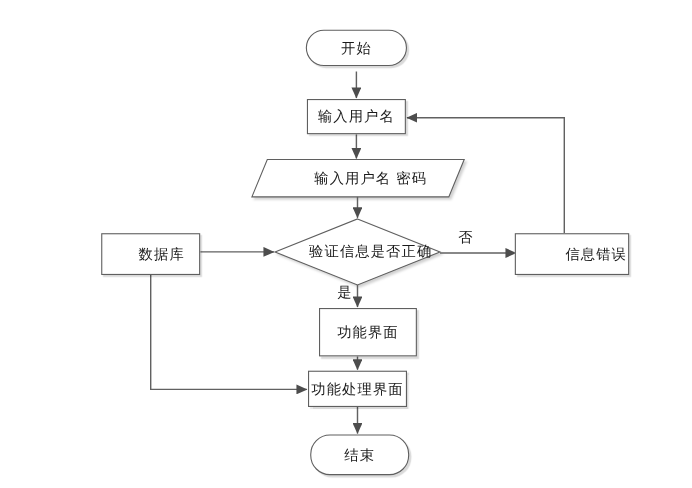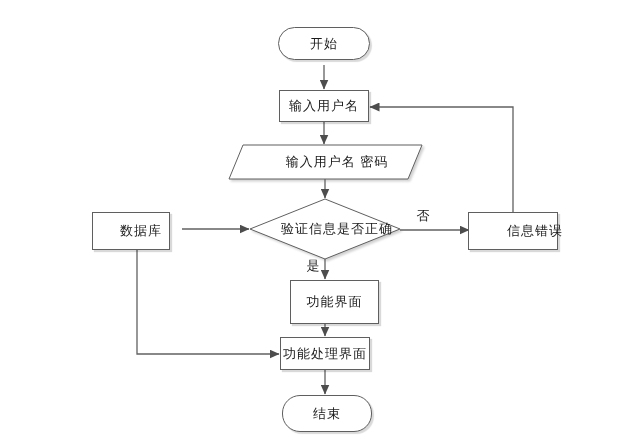--- a/index.html
+++ b/index.html
@@ -94,25 +94,25 @@
   </svg>
 
   <div class="node stadium" style="left:278px; top:27px; width:92px; height:33px;">
     <span>开始</span>
   </div>
 
   <div class="node" style="left:279px; top:90px; width:90px; height:32px;">
     <span>输入用户名</span>
   </div>
 
-  <div class="node" style="left:92px; top:212px; width:78px; height:38px;padding-left:20px;">
+  <div class="node" style="left:92px; top:212px; width:90px; height:38px;padding-left:20px;">
     <span>数据库</span>
   </div>
 
-  <div class="node" style="left:468px; top:212px; width:90px; height:38px;padding-left:44px;">
+  <div class="node" style="left:468px; top:212px; width:104px; height:38px;padding-left:44px;">
     <span>信息错误</span>
   </div>
 
   <div class="node" style="left:290px; top:280px; width:89px; height:44px;">
     <span>功能界面</span>
   </div>
 
   <div class="node" style="left:280px; top:337px; width:90px; height:33px;">
     <span>功能处理界面</span>
   </div>

